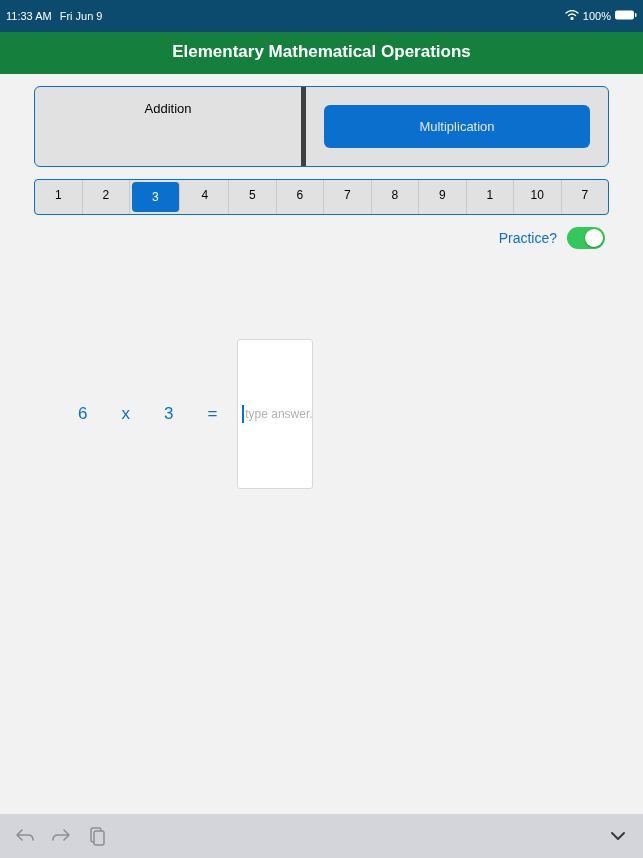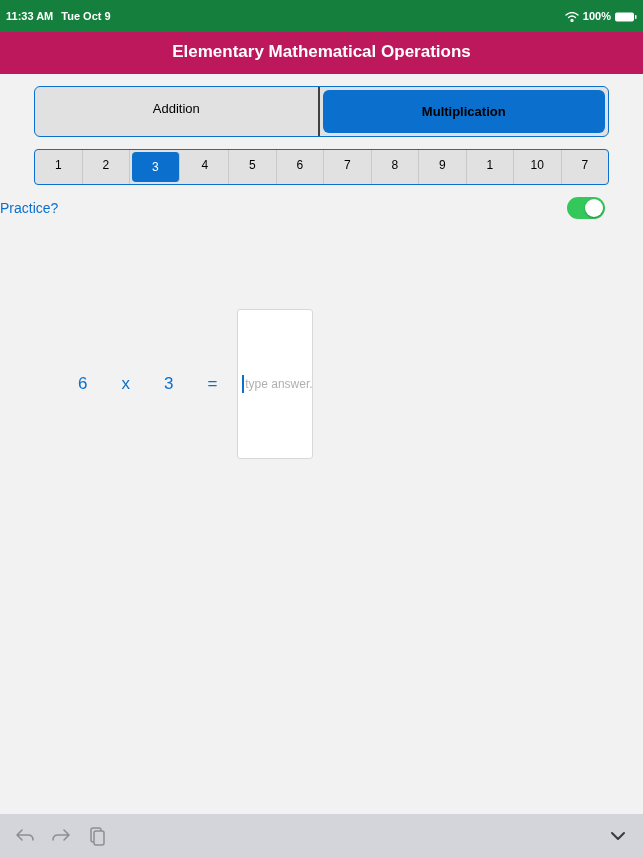--- a/index.html
+++ b/index.html
@@ -1,33 +1,33 @@
 <!DOCTYPE html>
 <html><head>
   <meta charset="utf-8">
   <style>
     * { margin: 0; padding: 0; box-sizing: border-box; font-family: -apple-system, BlinkMacSystemFont, "Segoe UI", Helvetica, Arial, sans-serif; }
     body { width: 643px; height: 858px; background: #f2f2f2; overflow: hidden; position: relative; }
 
     .status-bar {
       height: 20px;
-      background: #15803d;
+      background: #0c4a6e;
       color: #fff;
       display: flex;
       justify-content: space-between;
       align-items: center;
       font-size: 11px;
       padding: 16px 6px;
-      font-weight: 700;
+      font-weight: 400;
     }
     .status-left { display: flex; gap: 8px; }
-    .status-right { display: flex; gap: 4px; align-items: flex-end; }
+    .status-right { display: flex; gap: 4px; align-items: flex-start; }
 
     .header {
-      background: #be185d;
+      background: #15803d;
       color: #fff;
       text-align: center;
       padding: 10px 0 12px;
       font-size: 17px;
       font-weight: 600;
     }
 
     .controls-wrap { padding: 12px 34px 0; }
 
     .seg-ops {
@@ -39,28 +39,27 @@
     }
     .seg-ops-item {
       flex: 1;
       text-align: center;
       padding: 14px 0;
       font-size: 13px;
       color: #000;
       cursor: pointer;
       position: relative;
     }
-    .seg-ops-item:not(:last-child) { border-right: 2px solid #404040; }
+    .seg-ops-item:not(:last-child) { border-right: 5px solid #404040; }
     .seg-ops-item.active {
       background: #0b6fcd;
-      color: #000000;
+      color: #e5e5e5;
       border-radius: 6px;
-      margin: 3px;
+      margin: 18px;
       border-right: none;
-      font-weight: bold;
     }
     .seg-ops-item.active + .seg-ops-item { border-left: none; }
 
     .seg-nums {
       display: flex;
       border: 1px solid #0b6fcd;
       border-radius: 4px;
       overflow: hidden;
       margin-top: 12px;
       background: #e1e1e1;
@@ -76,21 +75,21 @@
     .seg-nums-item:not(:last-child) { border-right: 1px solid #c9c9c9; }
     .seg-nums-item.active {
       background: #0b6fcd;
       color: #fff;
       border-radius: 4px;
       margin: 2px;
     }
 
     .practice-row {
       display: flex;
-      justify-content: space-between;
+      justify-content: flex-end;
       align-items: center;
       gap: 10px;
       padding: 12px 38px 0 0;
     }
     .practice-label {
       color: #0b6fcd;
       font-size: 14px;
       font-weight: 500;
     }
     .toggle {
@@ -167,21 +166,21 @@
     .bb-right { color: #3a3a3c; }
 
     .wifi-icon, .battery-icon { display: inline-flex; align-items: center; }
   </style>
 </head>
 <body>
 
 <div class="status-bar">
   <div class="status-left">
     <span>11:33 AM</span>
-    <span>Tue Oct 9</span>
+    <span>Fri Jun 9</span>
   </div>
   <div class="status-right">
     <span class="wifi-icon">
       <svg width="14" height="10" viewBox="0 0 14 10">
           <path d="M7 9.5 A1 1 0 1 0 7 7.5 A1 1 0 1 0 7 9.5 M3.5 5.5 Q7 2.5 10.5 5.5 M1 3 Q7 -2 13 3" stroke="#fff" stroke-width="1.3" fill="none" stroke-linecap="round"></path>
         </svg>
     </span>
     <span>100%</span>
     <span class="battery-icon">
       <svg width="22" height="10" viewBox="0 0 22 10">

